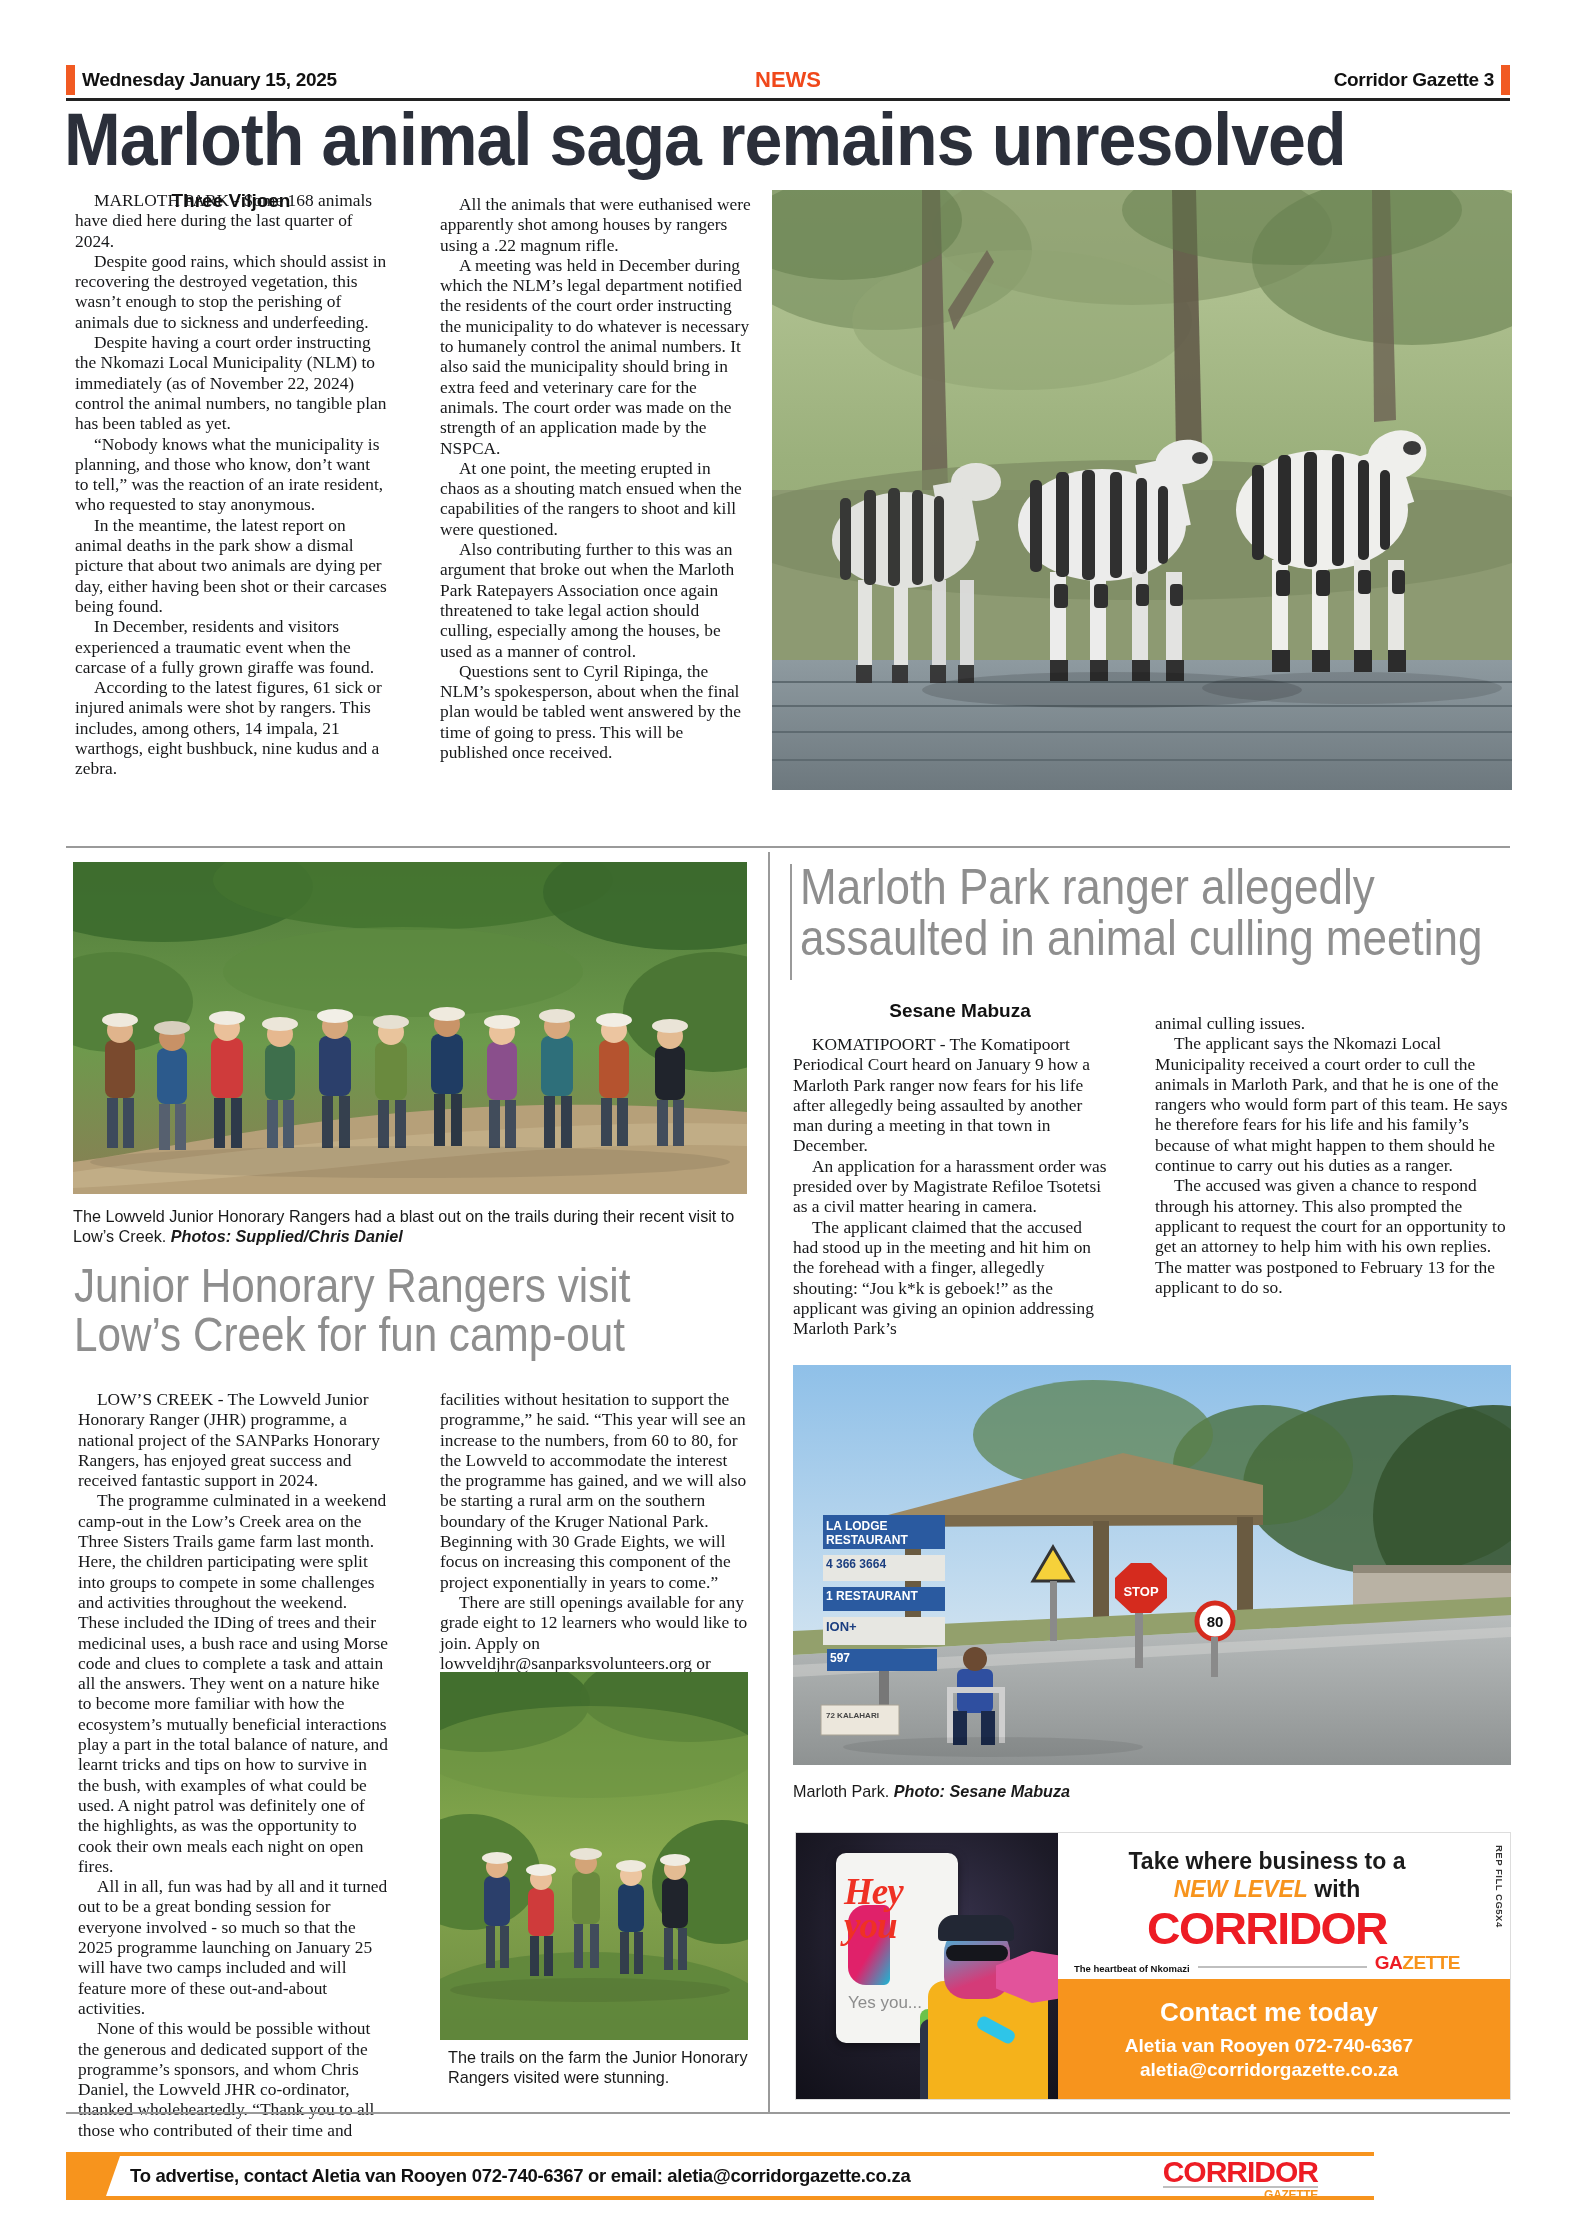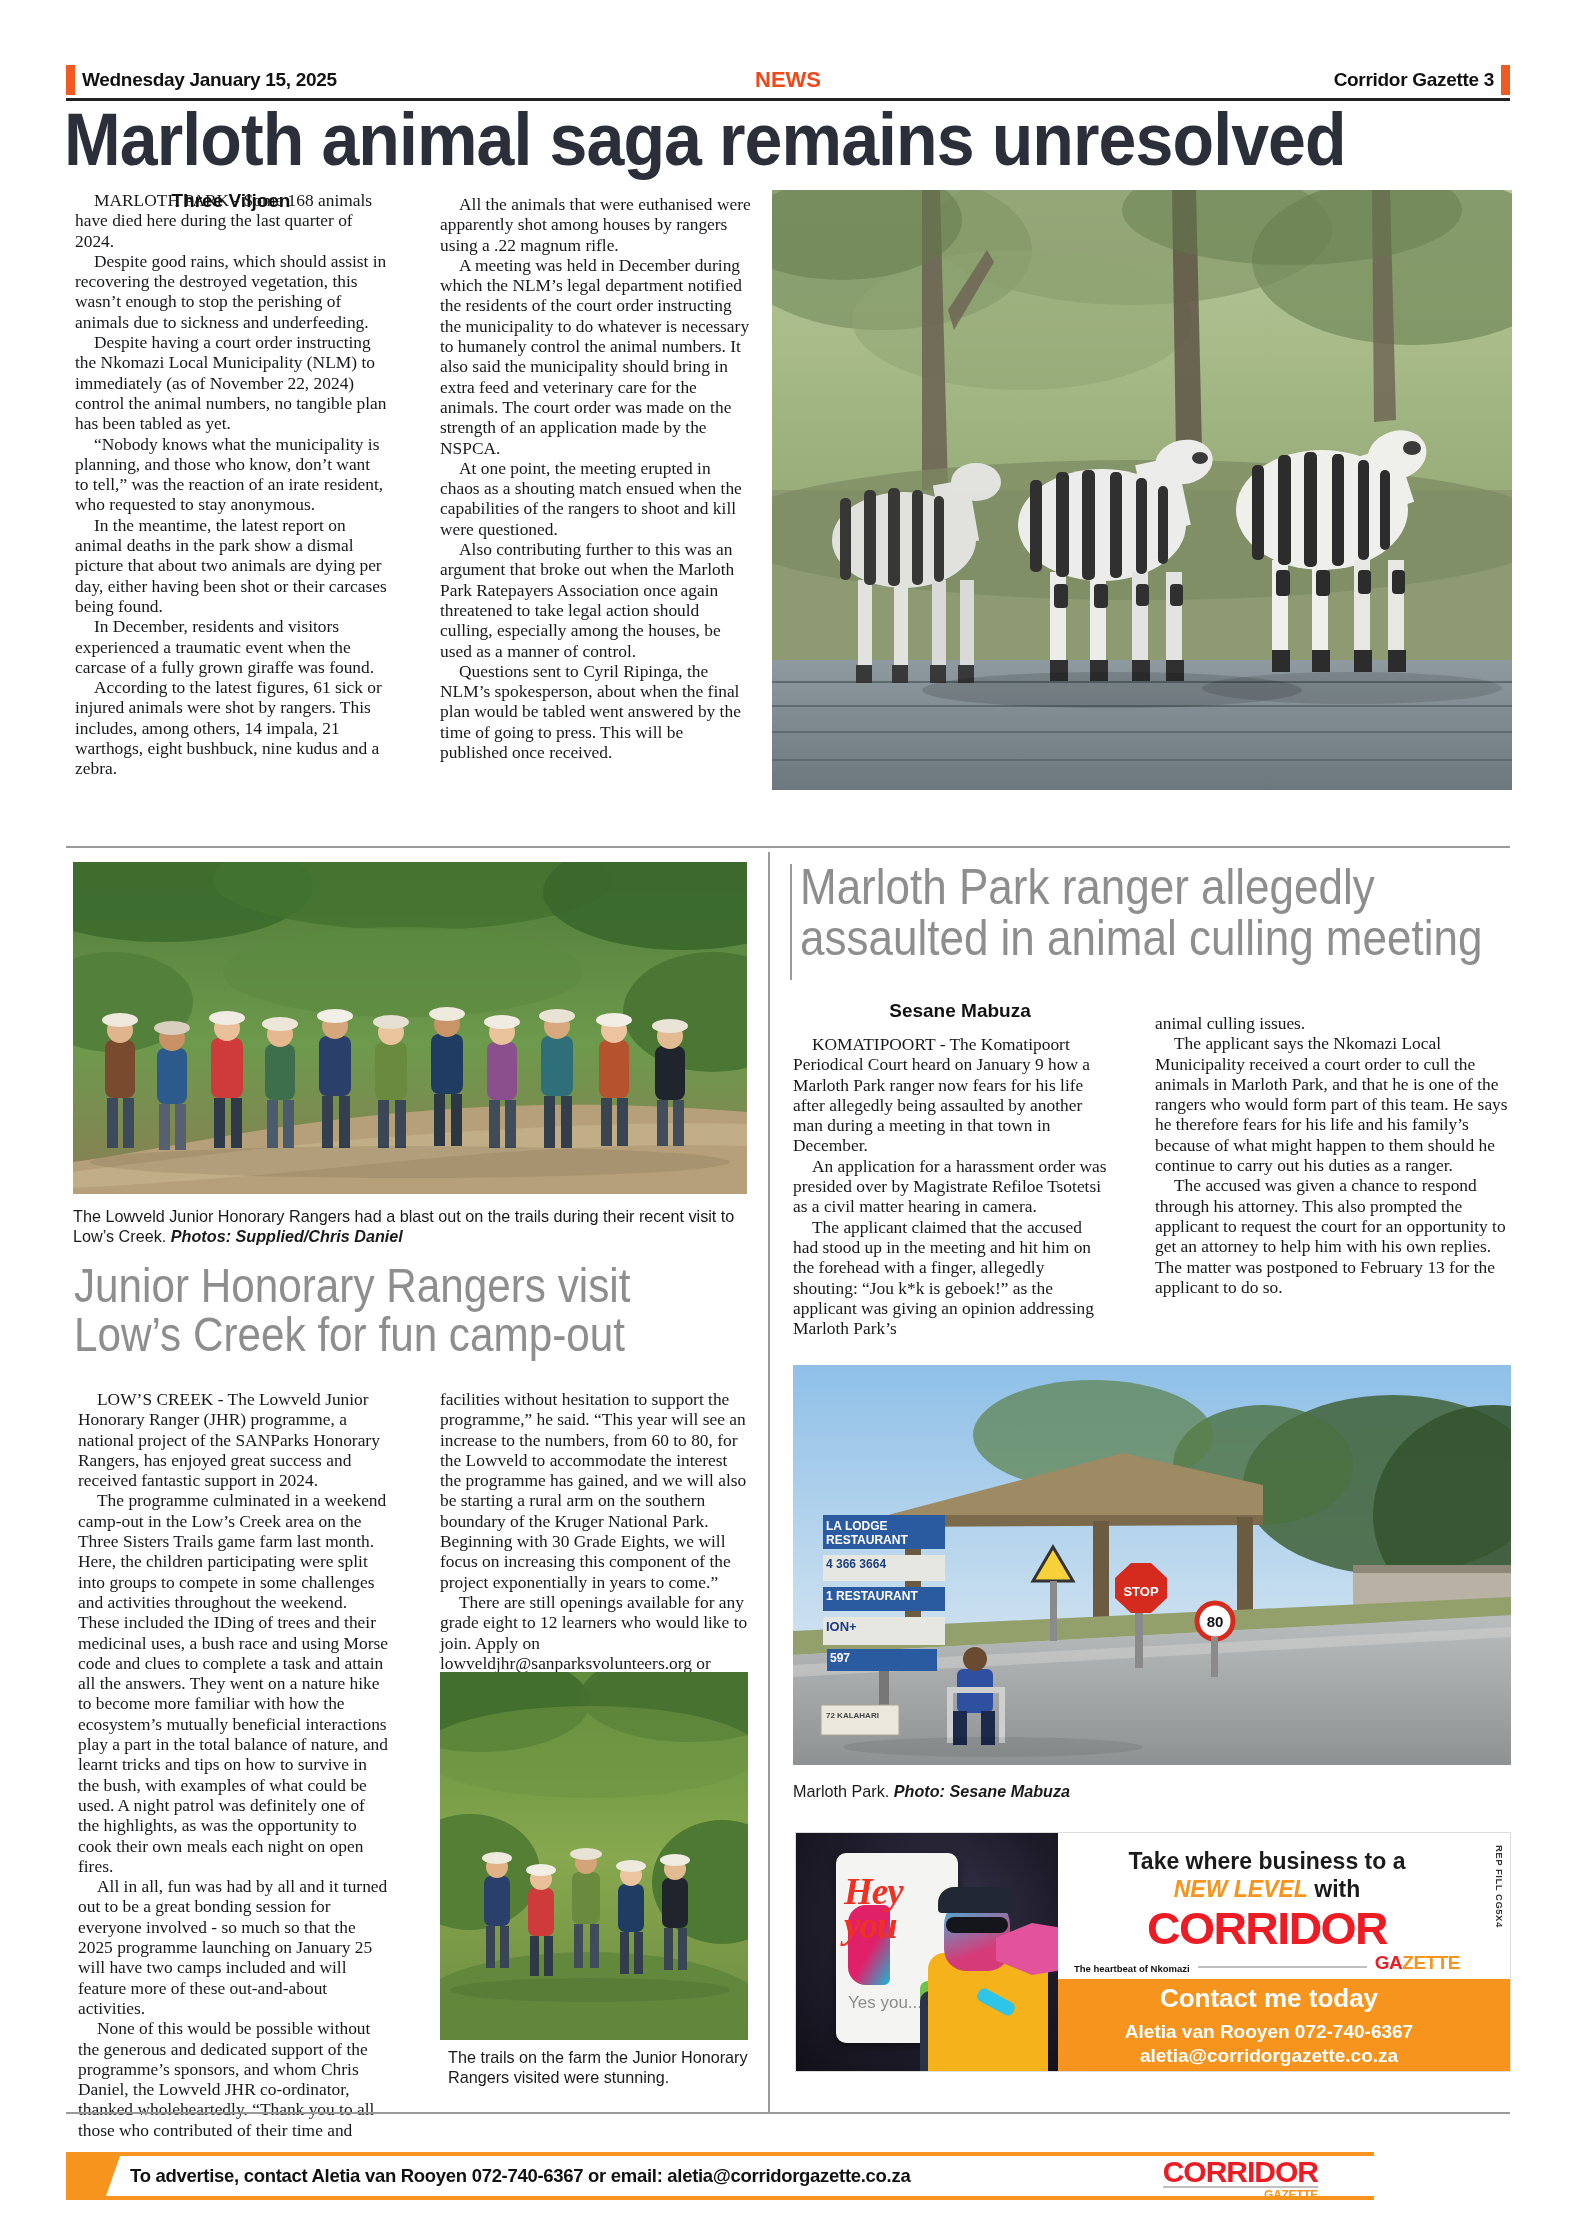--- a/index.html
+++ b/index.html
@@ -139,21 +139,21 @@
   }
   #a3-c1 { position: absolute; left: 78px; top: 1389px; width: 311px; }
   #a3-c2 { position: absolute; left: 440px; top: 1389px; width: 312px; }
   #trails-photo { left: 440px; top: 1672px; width: 308px; height: 368px; }
   #trails-caption { position: absolute; left: 440px; top: 2048px; width: 310px; margin-left: 8px; }
 
   
   #corridor-ad {
     position: absolute;
     left: 795px; top: 1832px;
-    width: 716px; height: 240px;
+    width: 716px; height: 268px;
     border: 1px solid #ddd;
     display: flex;
     overflow: hidden;
     background: #fff;
     justify-content: flex-end;
   }
   .ad-left {
     width: 262px; height: 100%;
     background: radial-gradient(circle at 55% 38%, #3a3550 0%, #1d1b28 60%, #111019 100%);
     position: relative;

